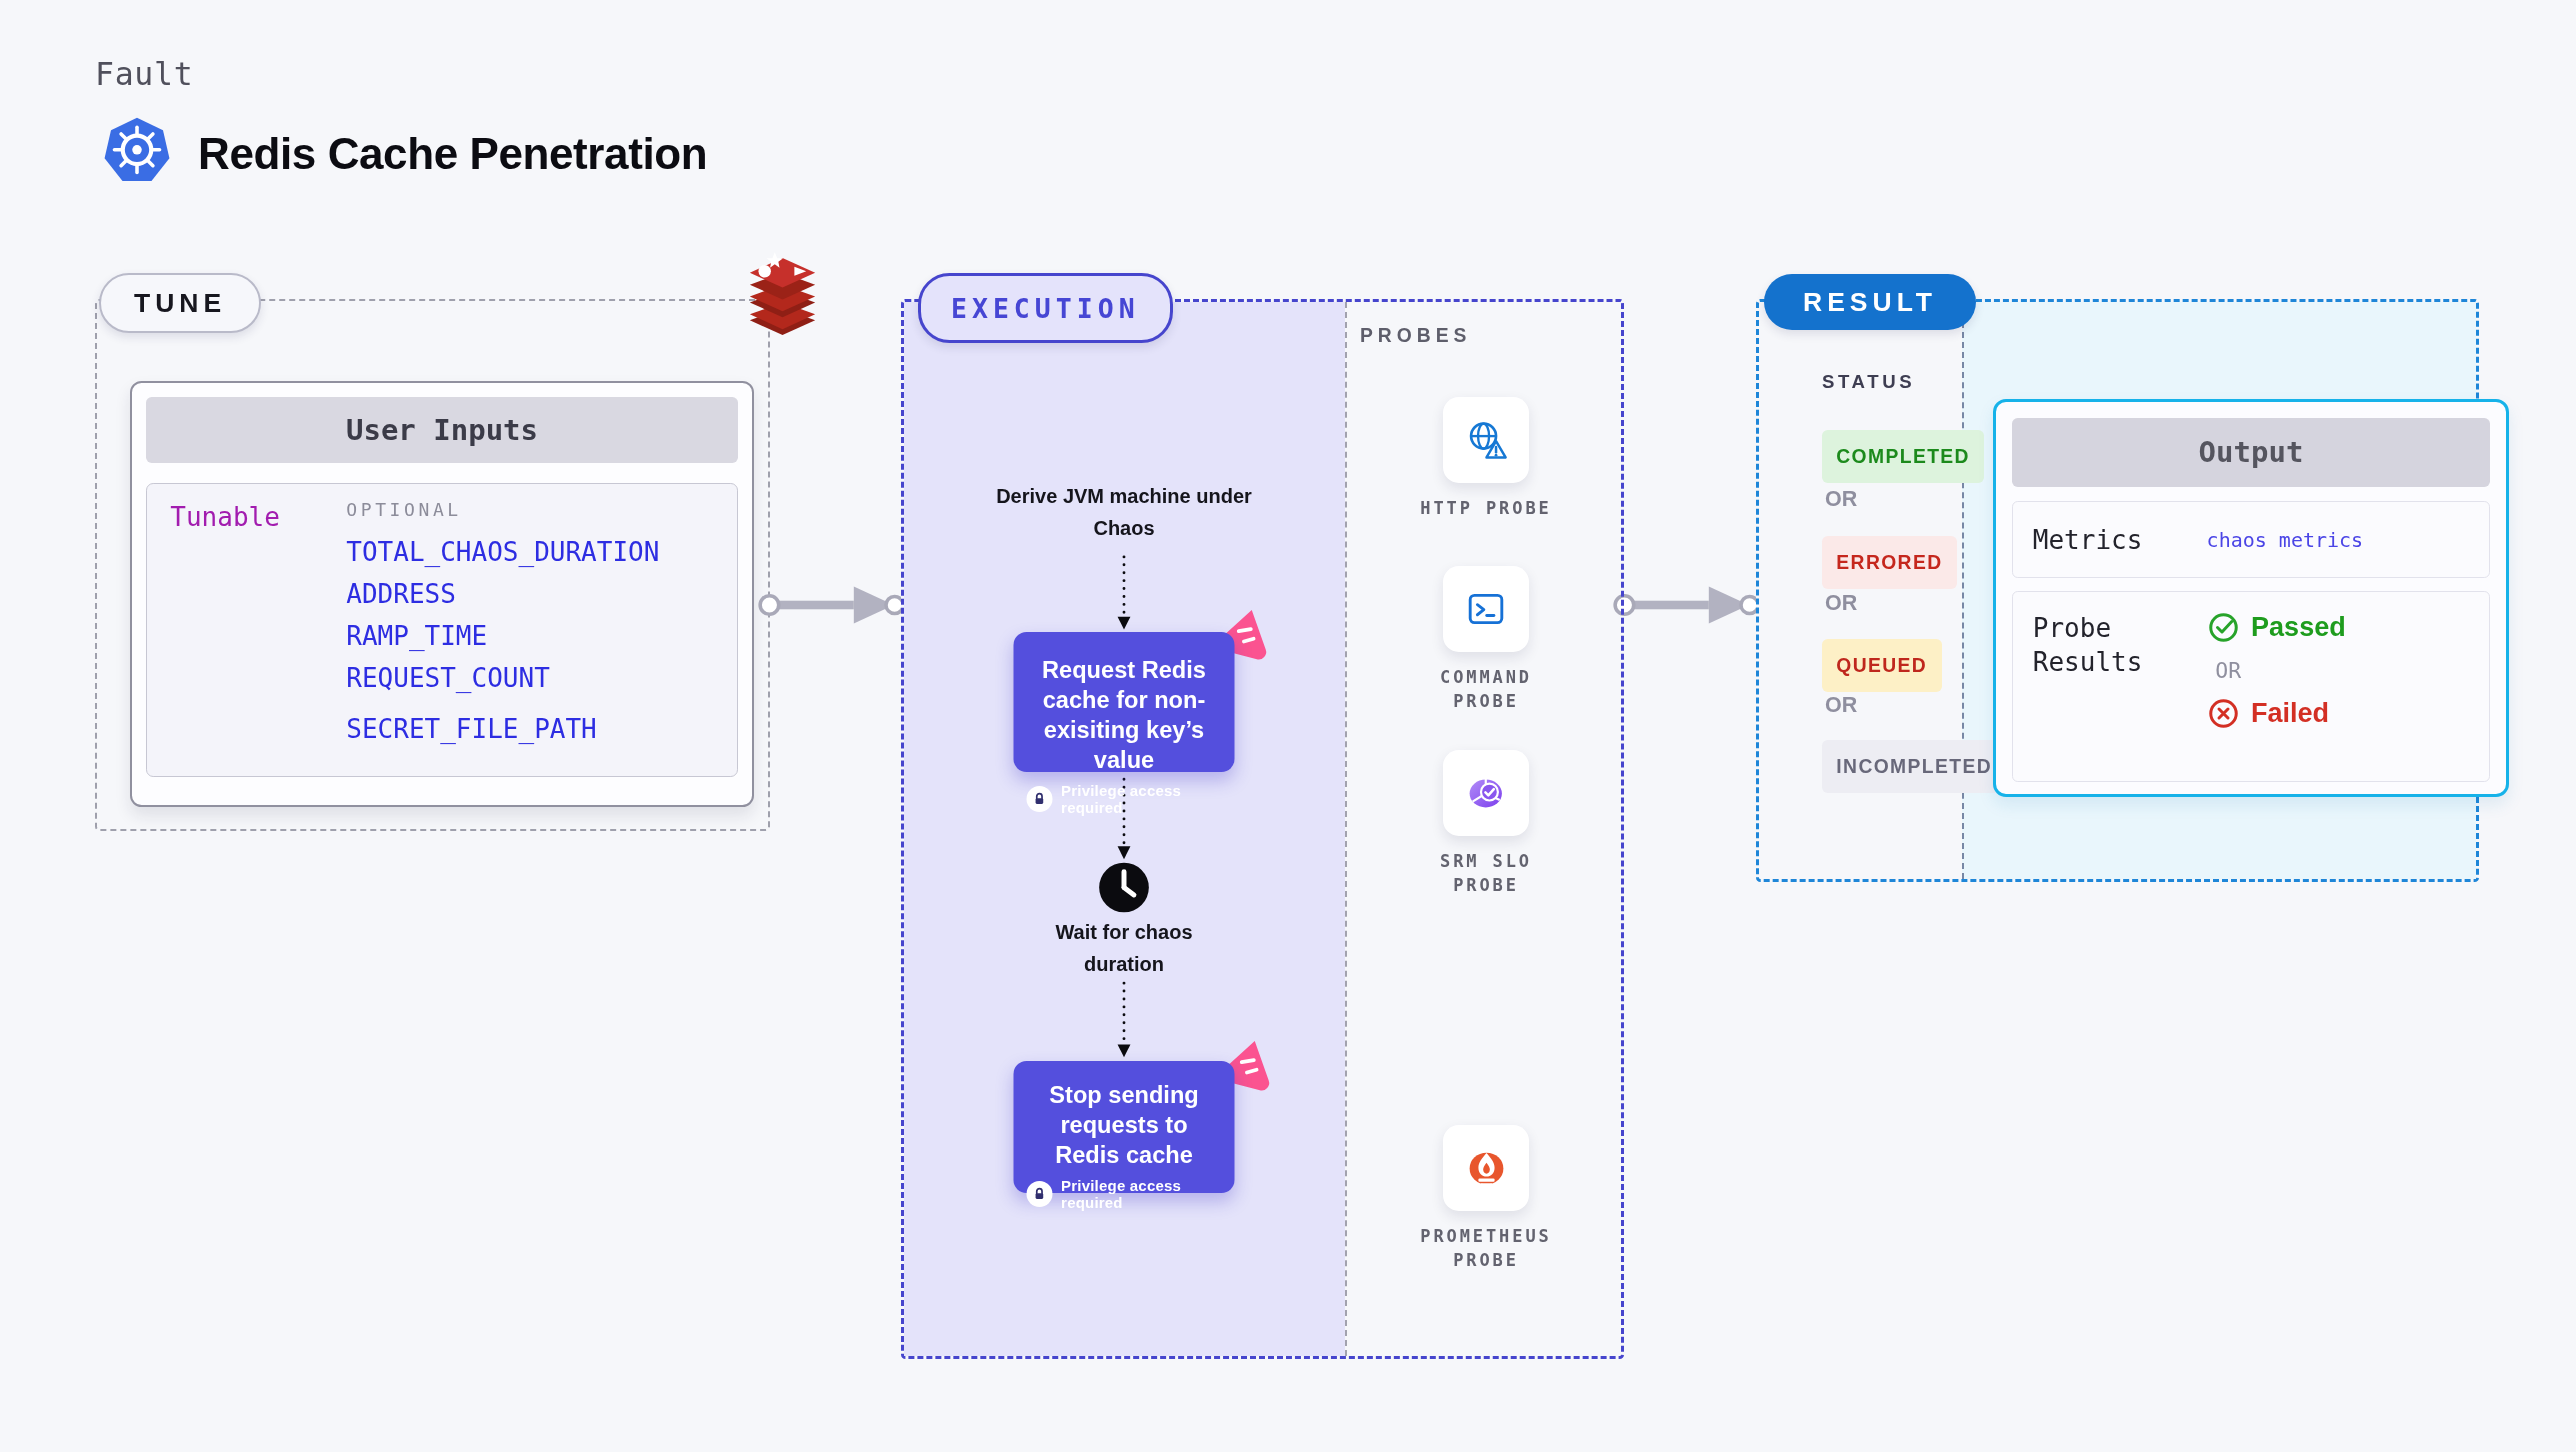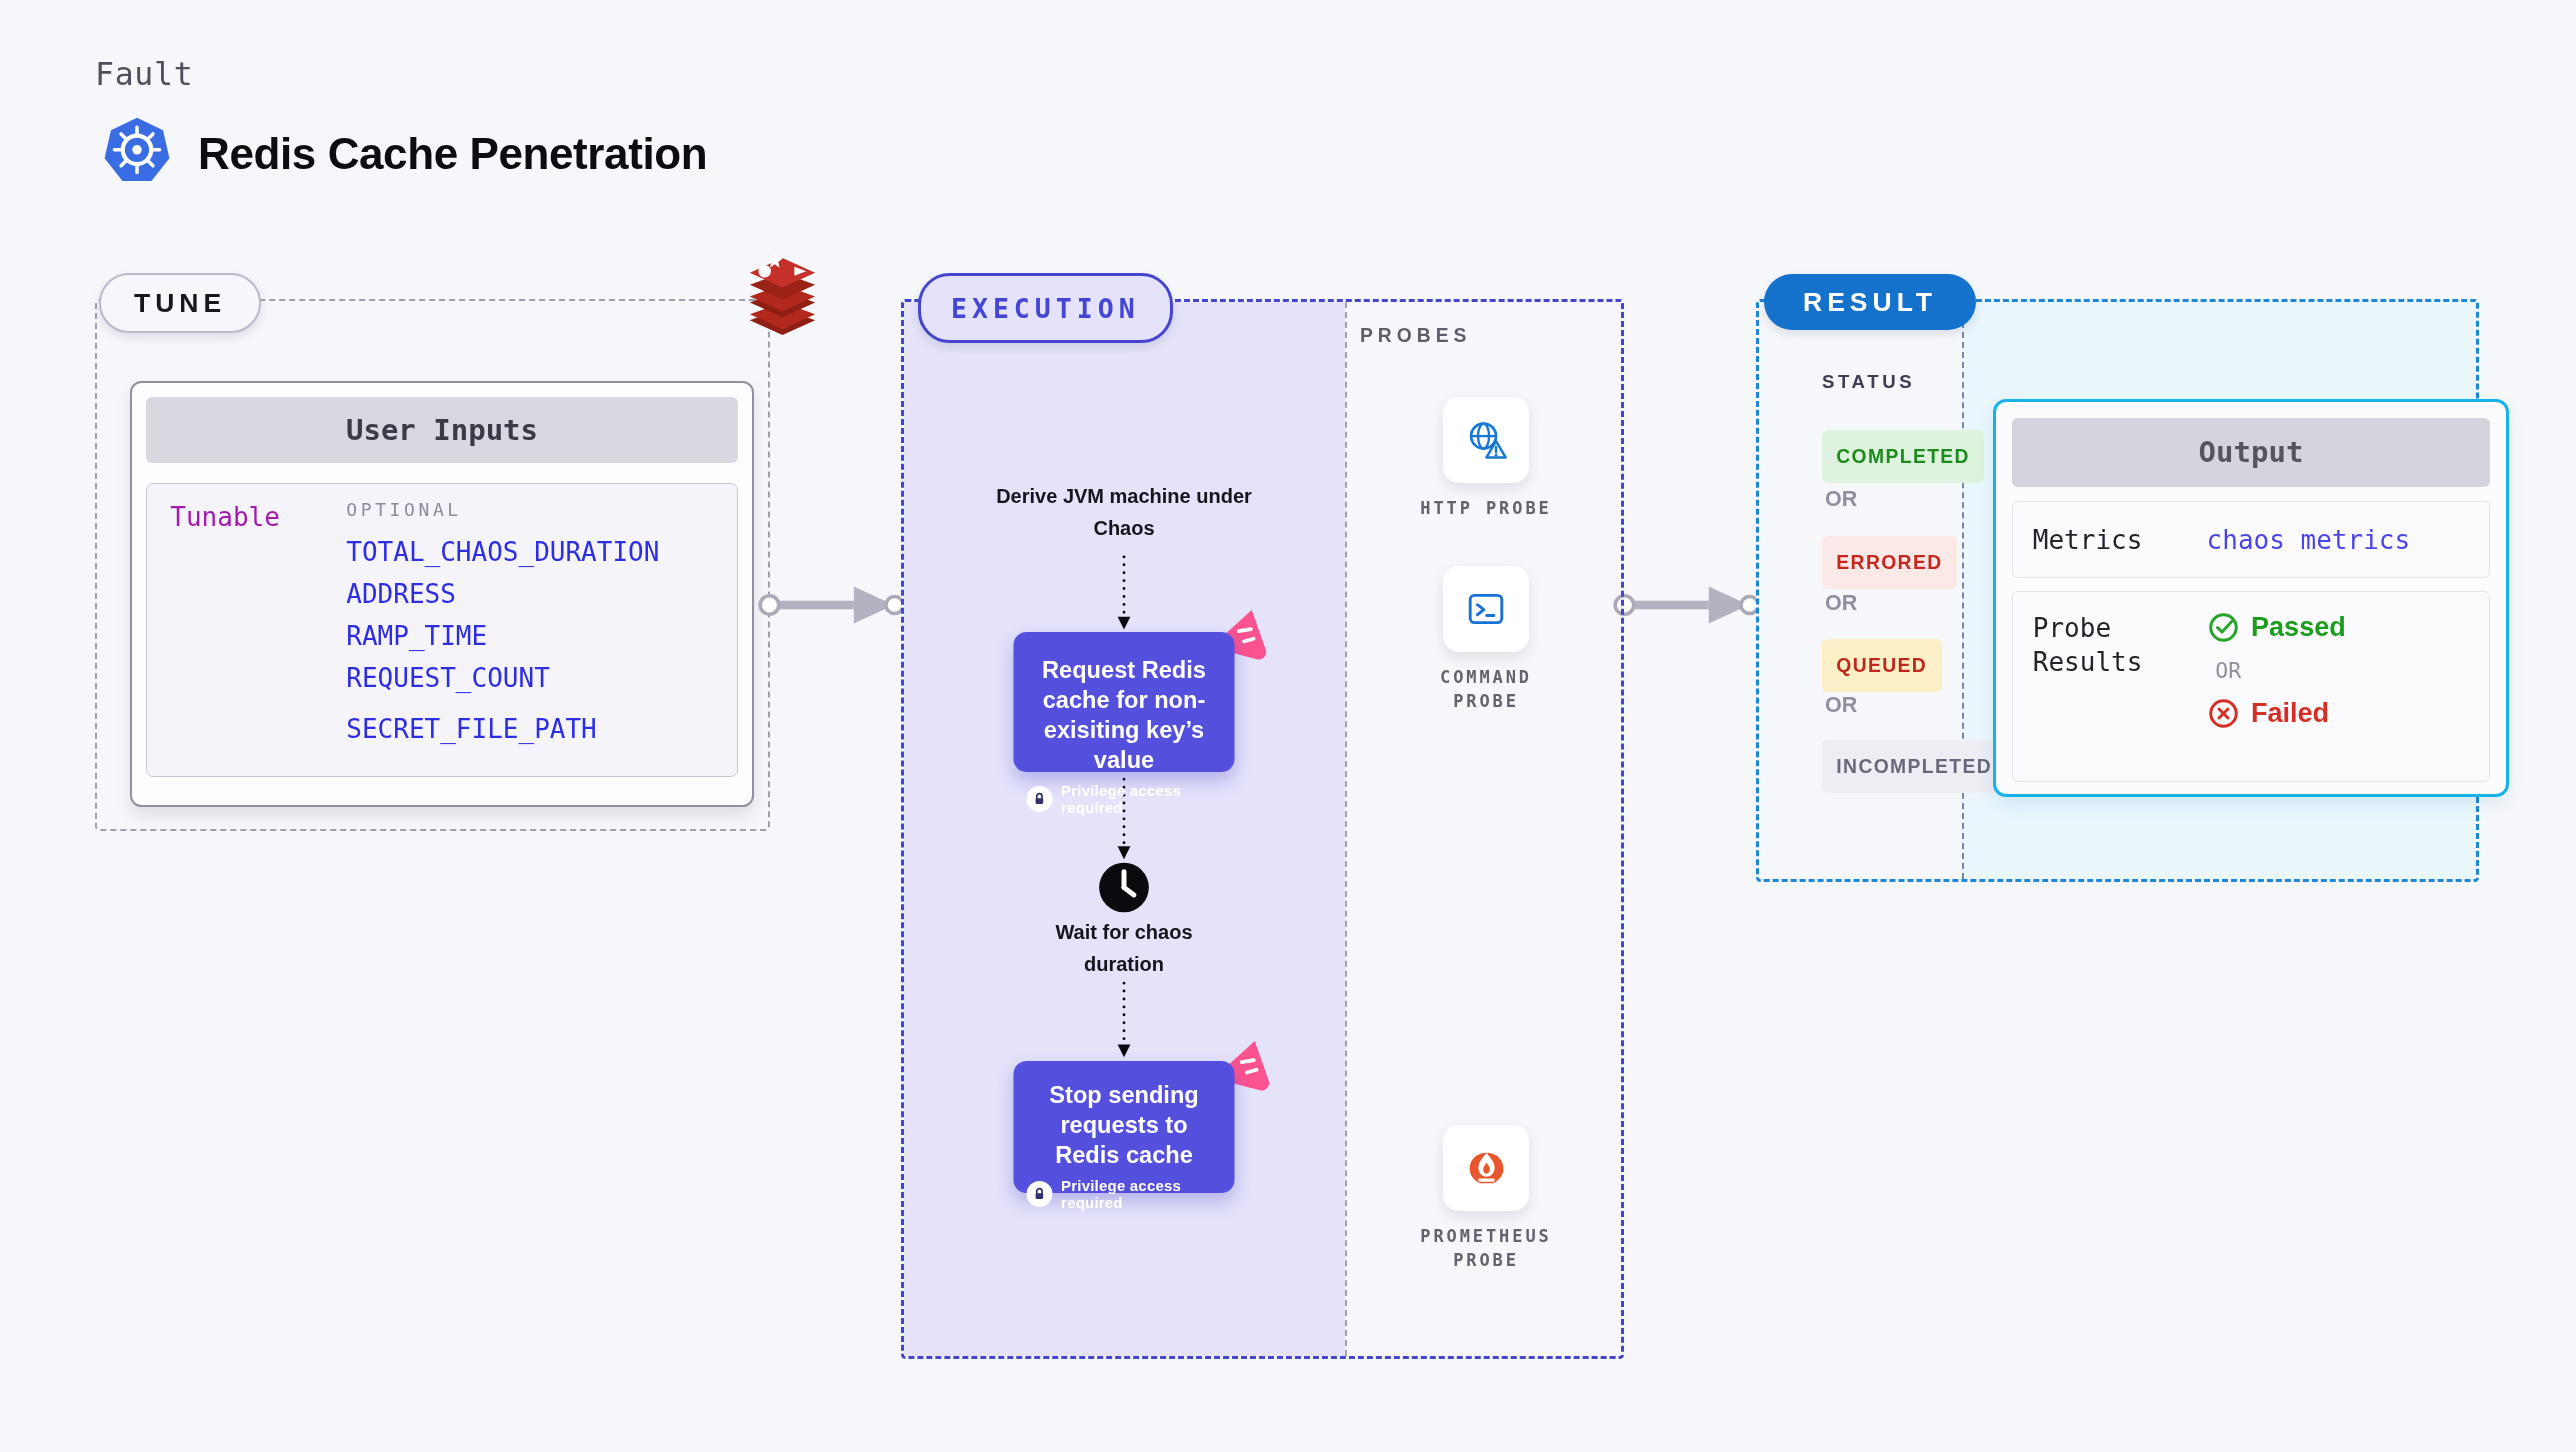--- a/index.html
+++ b/index.html
@@ -108,21 +108,21 @@
     position:absolute;left:234px;top:97px;width:516px;height:398px;box-sizing:border-box;
     background:#fcfcff;border:3.6px solid #16b2e9;border-radius:13px;padding:15.8px;
     box-shadow:0 7.2px 15.8px rgba(20,120,180,.10);
   }
   .output-header{height:69px;background:#d5d4de;border-radius:5.7px;display:flex;align-items:center;justify-content:center;
     font-size:29px;font-weight:700;color:#55555f;}
   .output-row{box-sizing:border-box;background:#fbfbfe;border:1.4px solid #e2e2ec;border-radius:5.7px;display:flex;padding:0 20px;}
   .row-metrics{margin-top:14.3px;height:77px;align-items:center;}
   .row-probes{margin-top:13px;height:191px;padding-top:18.6px;}
   .output-key{width:158px;flex:0 0 auto;font-size:26px;color:#23232c;line-height:34px;}
-  .metrics-value{font-size:26px;color:#4b45e6;margin-left:15.8px;}
+  .metrics-value{font-size:20px;color:#4b45e6;margin-left:15.8px;}
   .result-line{display:flex;align-items:center;gap:11.5px;}
   .passed-text{font-size:27px;font-weight:700;color:#1e9c1e;}
   .failed-text{font-size:27px;font-weight:700;color:#d32f24;}
   .out-or{font-size:21.5px;color:#8f8f9f;margin:14.3px 0 14.3px 8.6px;}
 </style>
 </head>
 <body>
 
 <div class="abs kicker mono">Fault</div>
 
@@ -276,20 +276,39 @@
     <div class="probe-card">
       <svg width="46" height="46" viewBox="0 0 64 64">
         <rect x="10" y="13" width="44" height="38" rx="6" fill="none" stroke="#1671d6" stroke-width="4"></rect>
         <polyline points="20,26 29,33 20,40" fill="none" stroke="#1671d6" stroke-width="4" stroke-linecap="round" stroke-linejoin="round"></polyline>
         <line x1="33" y1="41" x2="43" y2="41" stroke="#1671d6" stroke-width="4" stroke-linecap="round"></line>
       </svg>
     </div>
     <div class="probe-name mono">COMMAND PROBE</div>
   </div>
 
+  <div class="probe probe-3">
+    <div class="probe-card">
+      <svg width="47" height="47" viewBox="0 0 64 64">
+        <defs>
+          <linearGradient id="sloGrad" x1="0" y1="0" x2="1" y2="1">
+            <stop offset="0" stop-color="#b18cf7"></stop>
+              <stop offset="1" stop-color="#7c3fed"></stop>
+          </linearGradient>
+        </defs>
+        <ellipse cx="31" cy="32" rx="22" ry="19" fill="url(#sloGrad)"></ellipse>
+        <line x1="31" y1="32" x2="31" y2="12" stroke="#ffffff" stroke-width="3"></line>
+        <line x1="31" y1="32" x2="13" y2="43" stroke="#ffffff" stroke-width="3"></line>
+        <line x1="31" y1="32" x2="50" y2="41" stroke="#ffffff" stroke-width="3"></line>
+        <circle cx="36" cy="30" r="11.5" fill="#8a57ee" stroke="#ffffff" stroke-width="3"></circle>
+        <path d="M30.5 30.5 l4 4 l7.5 -8.5" fill="none" stroke="#ffffff" stroke-width="3.4" stroke-linecap="round" stroke-linejoin="round"></path>
+      </svg>
+    </div>
+    <div class="probe-name mono">SRM SLO PROBE</div>
+  </div>
 
 
   <div class="probe probe-5">
     <div class="probe-card">
       <svg width="47" height="47" viewBox="0 0 64 64">
         <ellipse cx="32" cy="32" rx="23" ry="21.5" fill="#e8562d"></ellipse>
         <path d="M32 11 C38.5 19 43 23.5 43 31 C43 38.5 38 43 32 43 C26 43 21 38.5 21 31 C21 23.5 25.5 19 32 11 Z" fill="#ffffff"></path>
         <path d="M32 24 C35 28 36.5 30 36.5 33.5 C36.5 37 34.5 39 32 39 C29.5 39 27.5 37 27.5 33.5 C27.5 30 29 28 32 24 Z" fill="#e8562d"></path>
         <rect x="21" y="45.5" width="22" height="4.4" rx="1.6" fill="#ffffff"></rect>
         <rect x="24" y="52" width="16" height="4.2" rx="1.6" fill="#ffffff"></rect>

